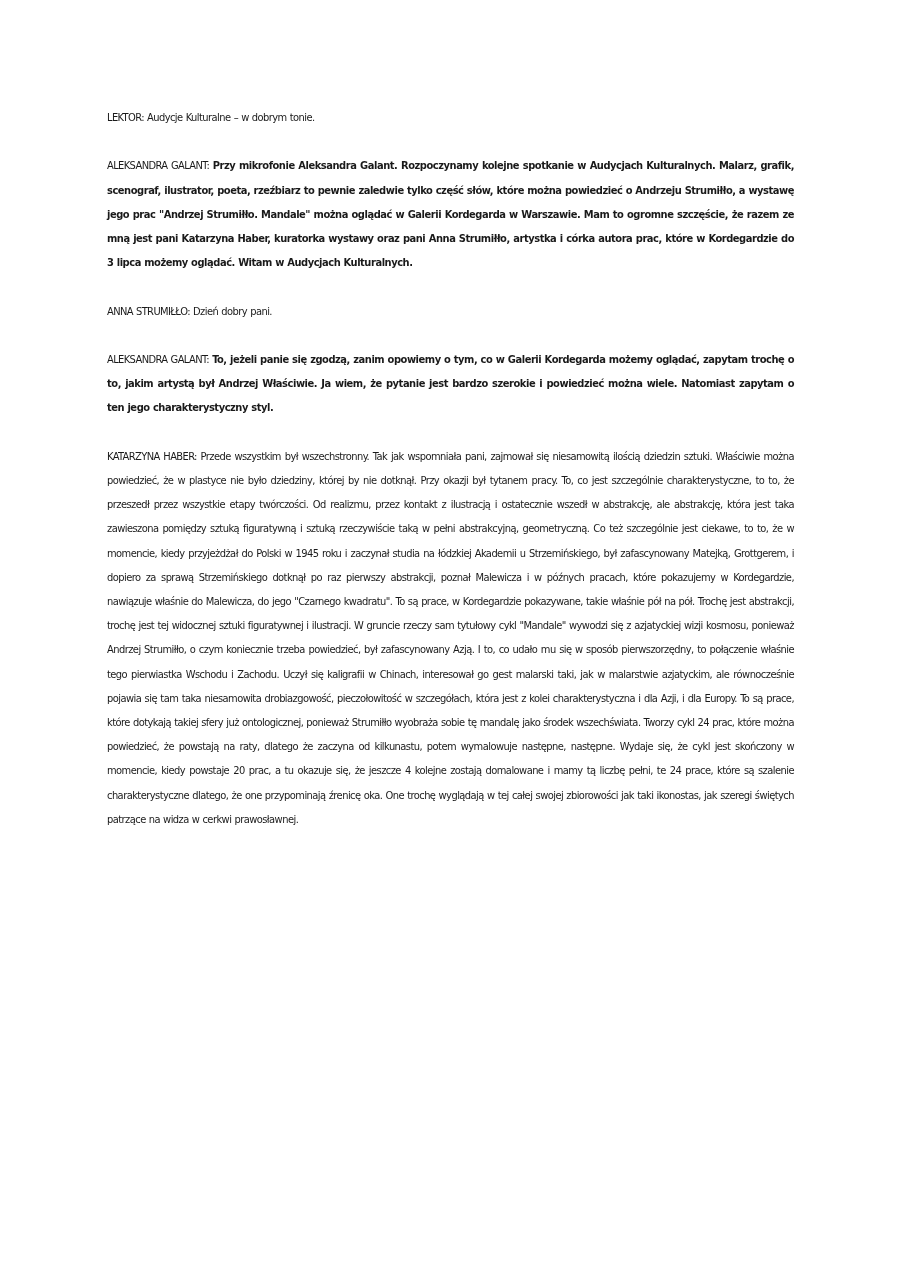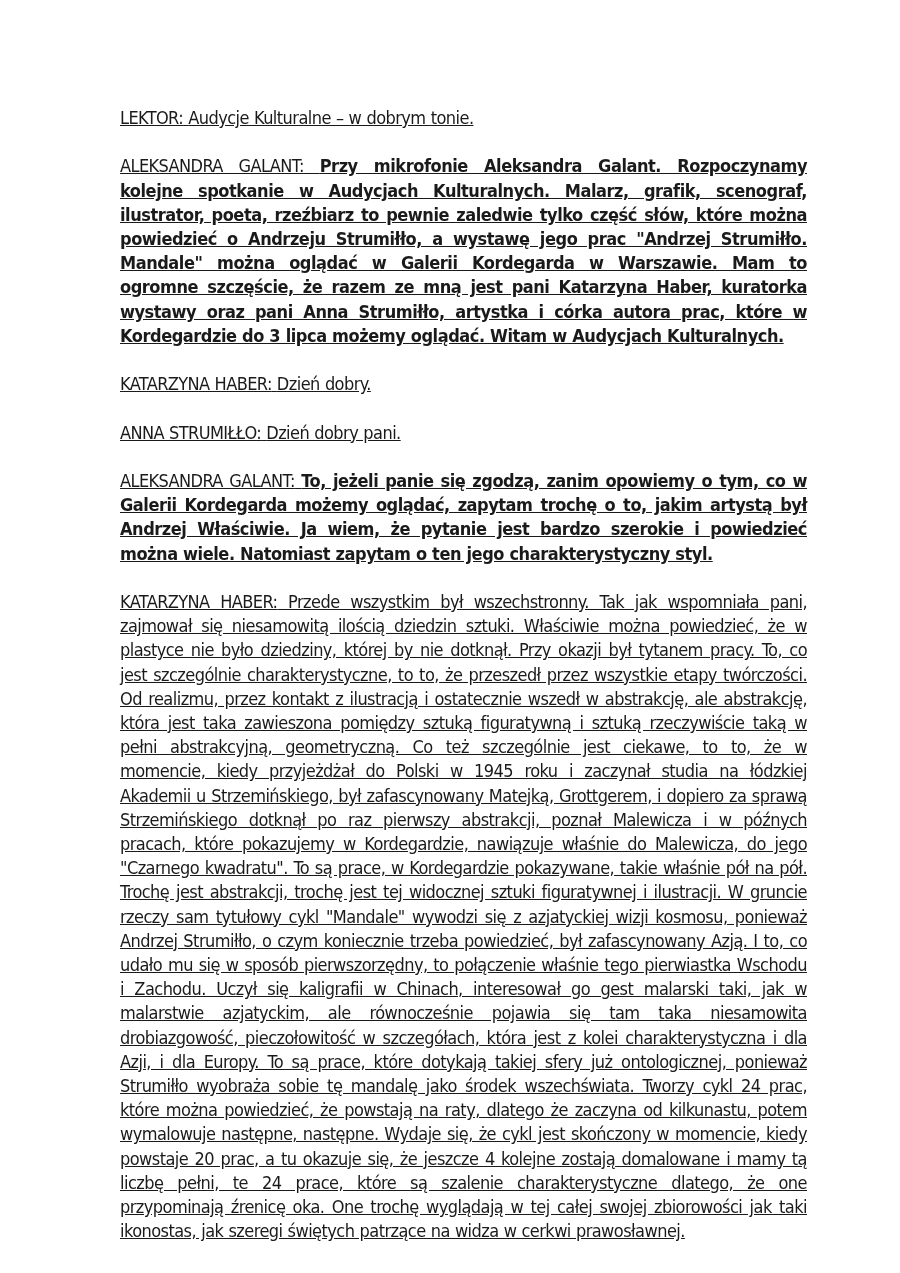--- a/index.html
+++ b/index.html
@@ -9,29 +9,28 @@
   }
   body {
     width: 900px;
     height: 1273px;
     position: relative;
     overflow: hidden;
     color: #1a1a1a;
   }
   .page {
     position: absolute;
-    left: 120px;
+    left: 107px;
     top: 106px;
     width: 687px;
     font-family: "DejaVu Sans", sans-serif;
-    font-size: 18px;
+    font-size: 11px;
     line-height: 24.2px;
     letter-spacing: -0.55px;
     word-spacing: 0.5px;
-    text-decoration: underline;
   }
   .para {
     margin: 0 0 24.2px 0;
     text-align: justify;
     text-align-last: left;
     font-stretch: condensed;
   }
   .speaker {
     font-weight: normal;
     letter-spacing: -0.6px;
@@ -52,24 +51,20 @@
   <p class="para">
     <span class="speaker">LEKTOR:</span>
     <span class="regular">Audycje Kulturalne – w dobrym tonie.</span>
   </p>
 
   <p class="para">
     <span class="speaker">ALEKSANDRA GALANT:</span>
     <span class="bold">Przy mikrofonie Aleksandra Galant. Rozpoczynamy kolejne spotkanie w Audycjach Kulturalnych. Malarz, grafik, scenograf, ilustrator, poeta, rzeźbiarz to pewnie zaledwie tylko część słów, które można powiedzieć o Andrzeju Strumiłło, a wystawę jego prac "Andrzej Strumiłło. Mandale" można oglądać w Galerii Kordegarda w Warszawie. Mam to ogromne szczęście, że razem ze mną jest pani Katarzyna Haber, kuratorka wystawy oraz pani Anna Strumiłło, artystka i córka autora prac, które w Kordegardzie do 3 lipca możemy oglądać. Witam w Audycjach Kulturalnych.</span>
   </p>
 
-  <p class="para">
-    <span class="speaker">KATARZYNA HABER:</span>
-    <span class="regular">Dzień dobry.</span>
-  </p>
 
   <p class="para">
     <span class="speaker">ANNA STRUMIŁŁO:</span>
     <span class="regular">Dzień dobry pani.</span>
   </p>
 
   <p class="para">
     <span class="speaker">ALEKSANDRA GALANT:</span>
     <span class="bold">To, jeżeli panie się zgodzą, zanim opowiemy o tym, co w Galerii Kordegarda możemy oglądać, zapytam trochę o to, jakim artystą był Andrzej Właściwie. Ja wiem, że pytanie jest bardzo szerokie i powiedzieć można wiele. Natomiast zapytam o ten jego charakterystyczny styl.</span>
   </p>

